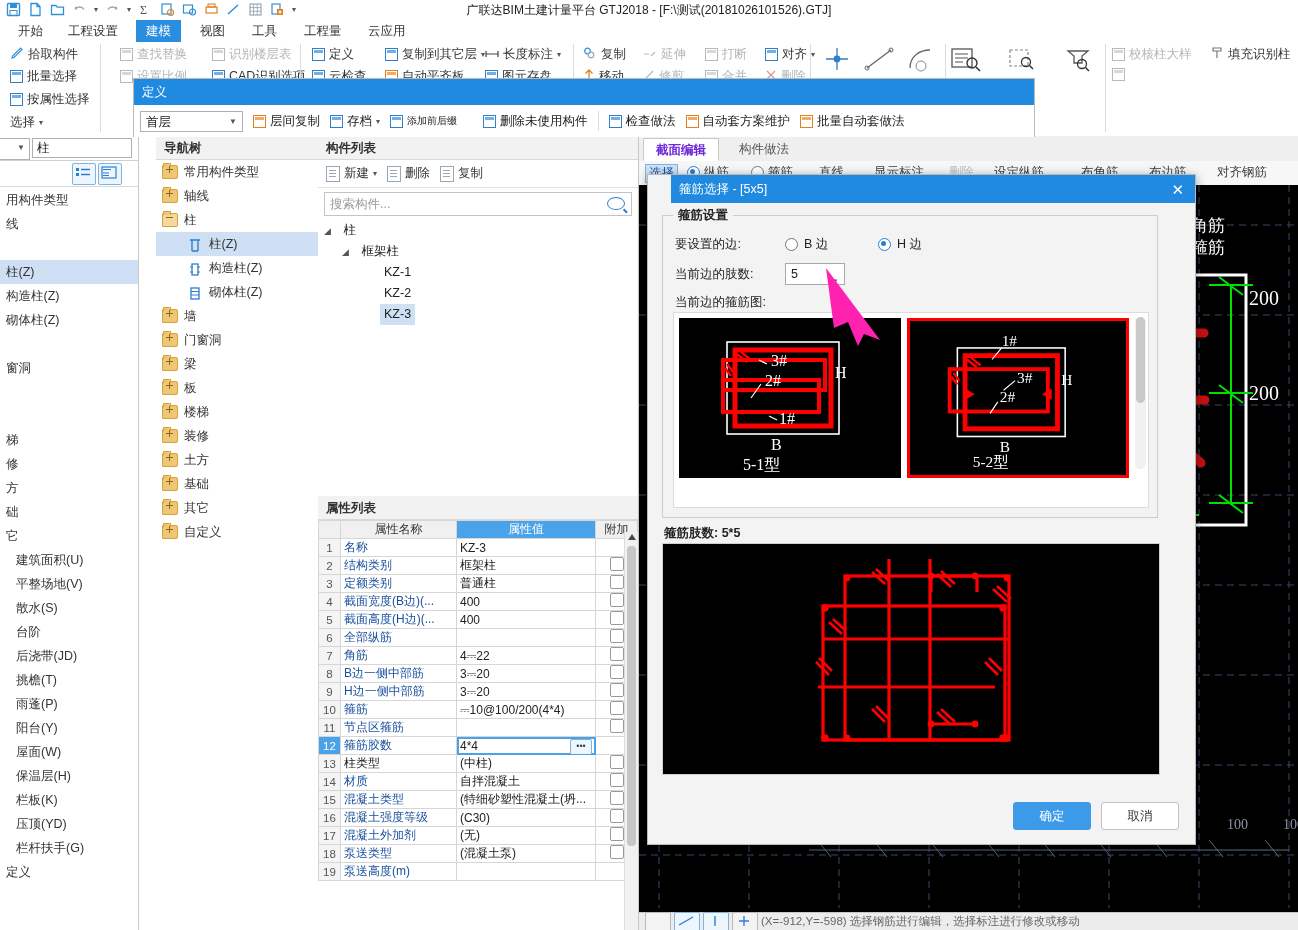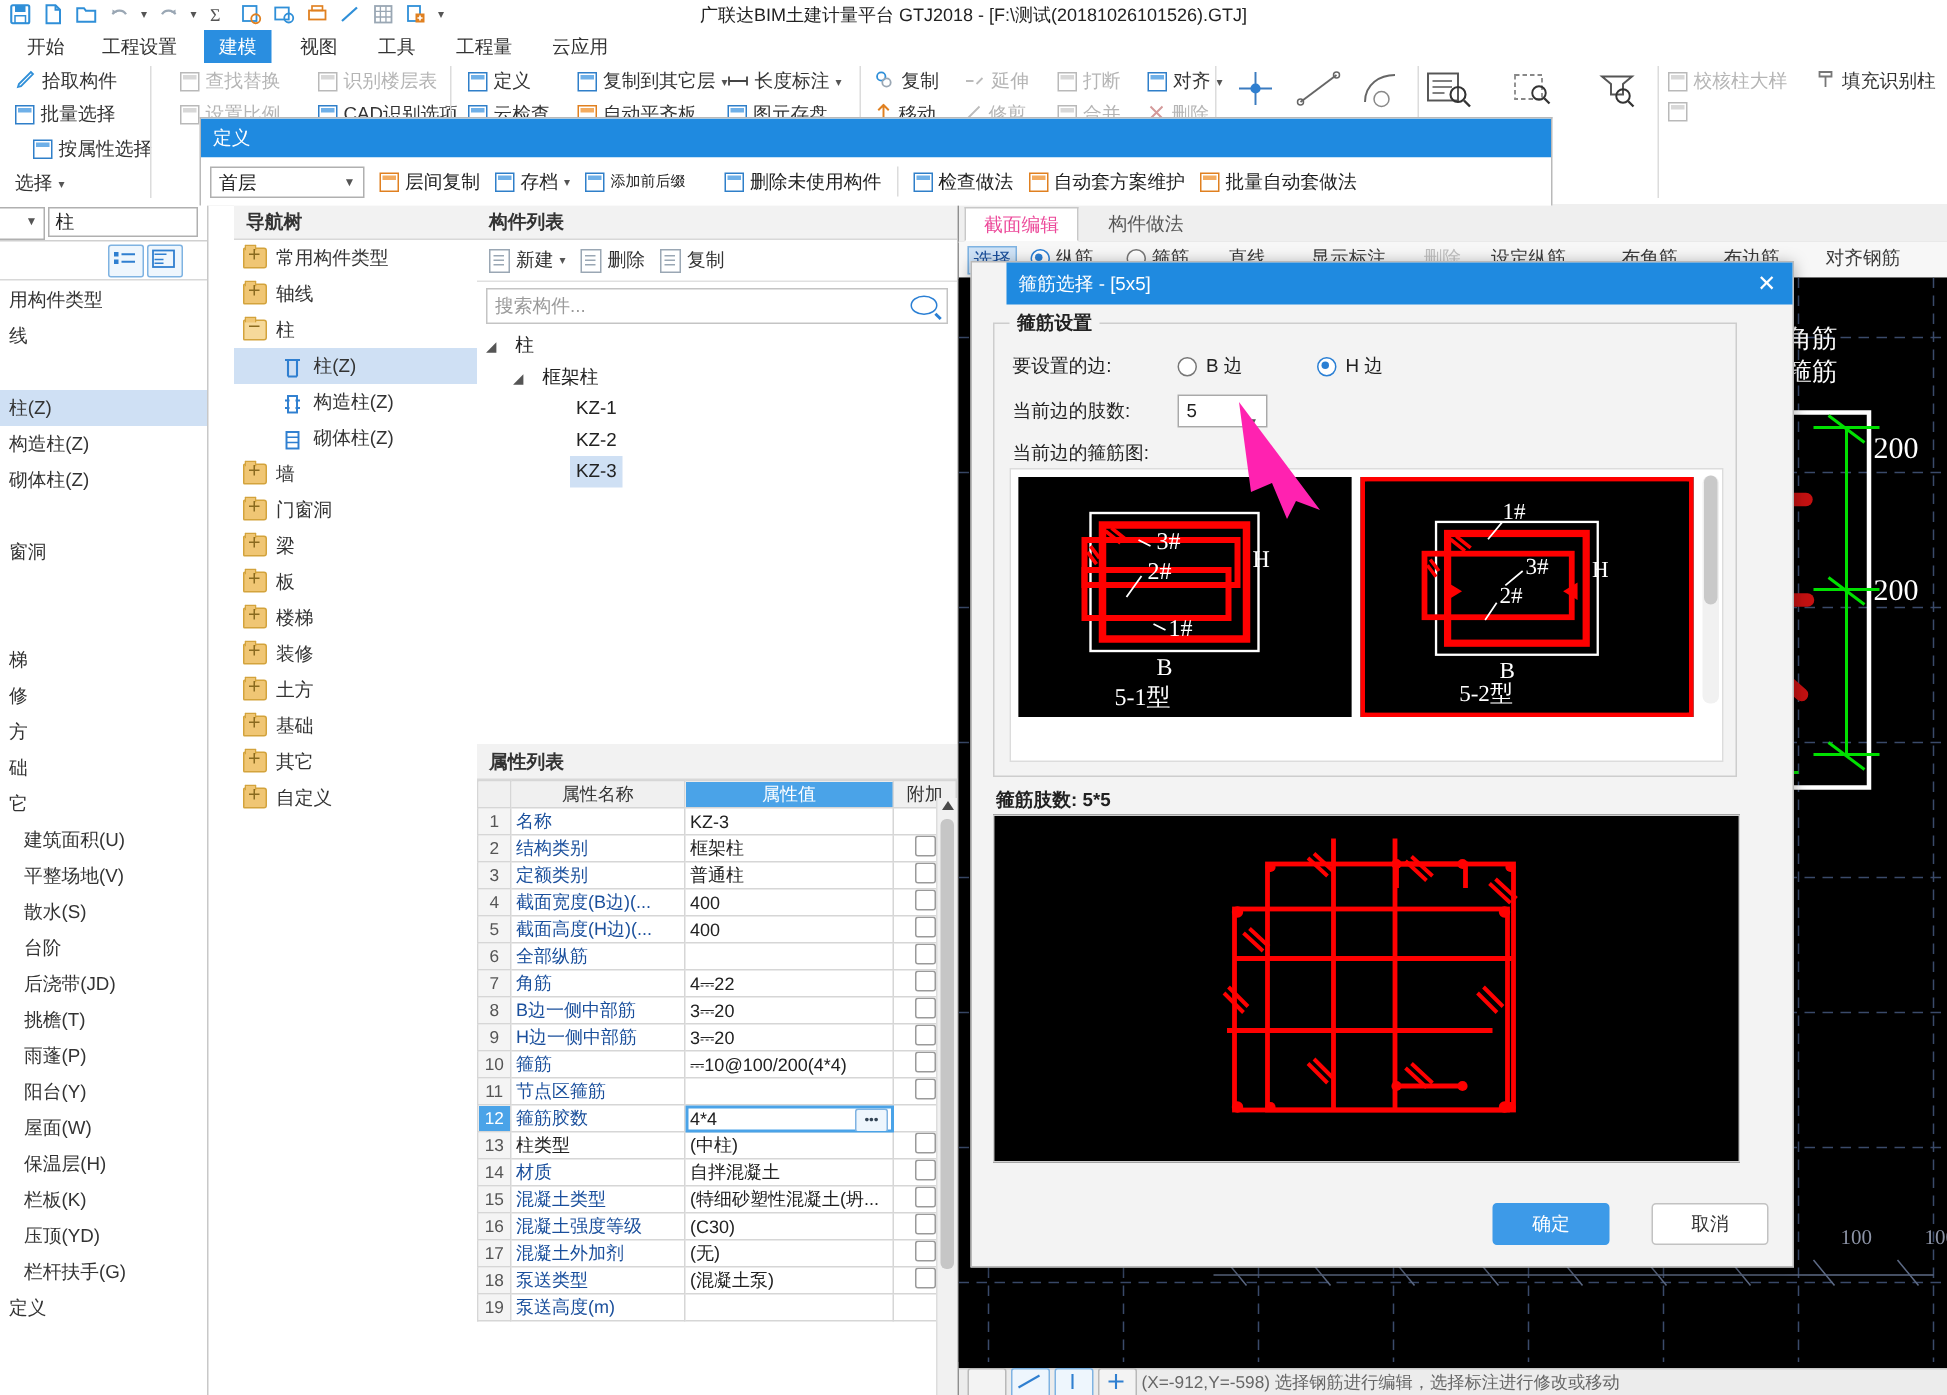--- a/index.html
+++ b/index.html
@@ -86,21 +86,21 @@
   .cb{width:12px;height:12px;border:1px solid #9a9a9a;background:#fff;display:inline-block;border-radius:2px;}
   .dots{position:absolute;right:3px;top:2px;width:20px;height:14px;border:1px solid #7fb3e2;background:#eef6fd;border-radius:2px;font-size:9px;text-align:center;line-height:12px;color:#345;}
   .pscroll{position:absolute;right:0;top:36px;width:13px;bottom:0;background:#f1f1f1;border-left:1px solid #ddd;}
   .pscroll .thumb{position:absolute;left:2px;top:14px;width:9px;height:300px;background:#c6c6c6;border-radius:4px;}
   .pscroll .up{position:absolute;left:3px;top:2px;width:0;height:0;border-left:4px solid transparent;border-right:4px solid transparent;border-bottom:6px solid #4a4a4a;}
 
   
   .rightarea{position:absolute;left:639px;top:136px;width:659px;height:794px;background:#000;overflow:hidden;}
   .tabs{position:absolute;left:0;top:0;width:659px;height:25px;background:#efefef;border-bottom:1px solid #c8c8c8;}
   .tab{position:absolute;top:2px;height:23px;line-height:23px;padding:0 12px;font-size:12.5px;box-sizing:border-box;}
-  .tab.act{background:#fff;border:1px solid #c8c8c8;border-bottom:1px solid #fff;font-weight:normal;color:#ec4899;}
+  .tab.act{background:#fff;border:1px solid #c8c8c8;border-bottom:1px solid #fff;font-weight:bold;color:#6d28d9;}
   .tab.ina{color:#555;}
   .subtool{position:absolute;left:0;top:25px;width:659px;height:24px;background:#f7f7f7;border-bottom:1px solid #d2d2d2;overflow:hidden;}
   .st{position:absolute;top:3px;font-size:12.5px;color:#3b3b3b;white-space:nowrap;display:flex;align-items:center;gap:4px;}
   .st.blue{background:#cfe3f7;border:1px solid #7fb3e2;padding:0 3px;color:#1a4f9c;}
   .st.dis{color:#c0c0c0;}
   .radio{width:11px;height:11px;border:1.4px solid #777;border-radius:50%;display:inline-block;position:relative;background:#fff;flex:none;}
   .radio.on{border-color:#2a7fd4;}
   .radio.on:after{content:"";position:absolute;left:2px;top:2px;width:5px;height:5px;background:#2a7fd4;border-radius:50%;}
   .cad{position:absolute;left:0;top:49px;width:659px;bottom:22px;background:#000;overflow:hidden;}
   .statusbar{position:absolute;left:0;bottom:0;width:659px;height:18px;background:#ececec;border-top:1px solid #c8c8c8;display:flex;align-items:center;gap:3px;padding-left:6px;box-sizing:border-box;}
@@ -117,21 +117,21 @@
   .frow{position:absolute;font-size:12.5px;color:#222;display:flex;align-items:center;gap:6px;}
   .selbox{width:60px;height:22px;border:1px solid #a9a9a9;background:#fff;position:relative;font-size:12.5px;line-height:21px;padding-left:5px;box-sizing:border-box;}
   .selbox .cv{position:absolute;right:5px;top:7px;font-size:8px;color:#555;}
   .thumbs{position:absolute;left:10px;top:96px;width:474px;height:194px;background:#fff;border:1px solid #dcdcdc;overflow:hidden;}
   .thumb-cell{position:absolute;top:5px;width:222px;height:160px;background:#000;box-sizing:border-box;}
   .thumb-cell.selected{border:3px solid #ff0000;}
   .tscroll{position:absolute;right:2px;top:4px;width:11px;height:152px;background:#f1f1f1;border-radius:5px;}
   .tscroll .th{position:absolute;left:1px;top:0;width:9px;height:86px;background:#c9c9c9;border-radius:5px;}
   .m-label{position:absolute;left:16px;top:350px;font-size:12.5px;font-weight:bold;color:#222;}
   .preview{position:absolute;left:14px;top:368px;width:496px;height:230px;background:#000;border:1px solid #cfcfcf;overflow:hidden;}
-  .m-btns{position:absolute;right:16px;bottom:14px;display:flex;gap:28px;}
+  .m-btns{position:absolute;right:16px;bottom:14px;display:flex;gap:10px;}
   .btn{width:78px;height:28px;border-radius:3px;font-size:12.5px;display:flex;align-items:center;justify-content:center;cursor:pointer;box-sizing:border-box;}
   .btn.pri{background:#3d9ae8;color:#fff;border:1px solid #3d9ae8;}
   .btn.sec{background:#fff;color:#333;border:1px solid #c2c2c2;}
   .arrow-ptr{position:absolute;left:818px;top:262px;width:90px;height:90px;pointer-events:none;z-index:60;}
 </style>
 </head>
 <body>
 
 <div id="app">
 
@@ -205,21 +205,21 @@
     <div class="rb-item" style="left:10px;top:4px;">
       <span><svg width="14" height="14" viewBox="0 0 14 14">
             <path d="M2 12l2-0.6L12 3.4 10.6 2 2.6 10z" fill="none" stroke="#2f8fd8" stroke-width="1.2"></path>
           </svg></span>
       <span>拾取构件</span>
     </div>
     <div class="rb-item" style="left:10px;top:26px;">
       <span class="sq"></span>
       <span>批量选择</span>
     </div>
-    <div class="rb-item" style="left:22px;top:49px;">
+    <div class="rb-item" style="left:10px;top:49px;">
       <span class="sq"></span>
       <span>按属性选择</span>
     </div>
     <div class="rb-item" style="left:10px;top:72px;">
       <span>选择</span>
       <span class="caret">▾</span>
     </div>
     <div class="rb-sep" style="left:100px;top:2px;height:88px;"></div>
 
     <div class="rb-item dis" style="left:120px;top:4px;">

